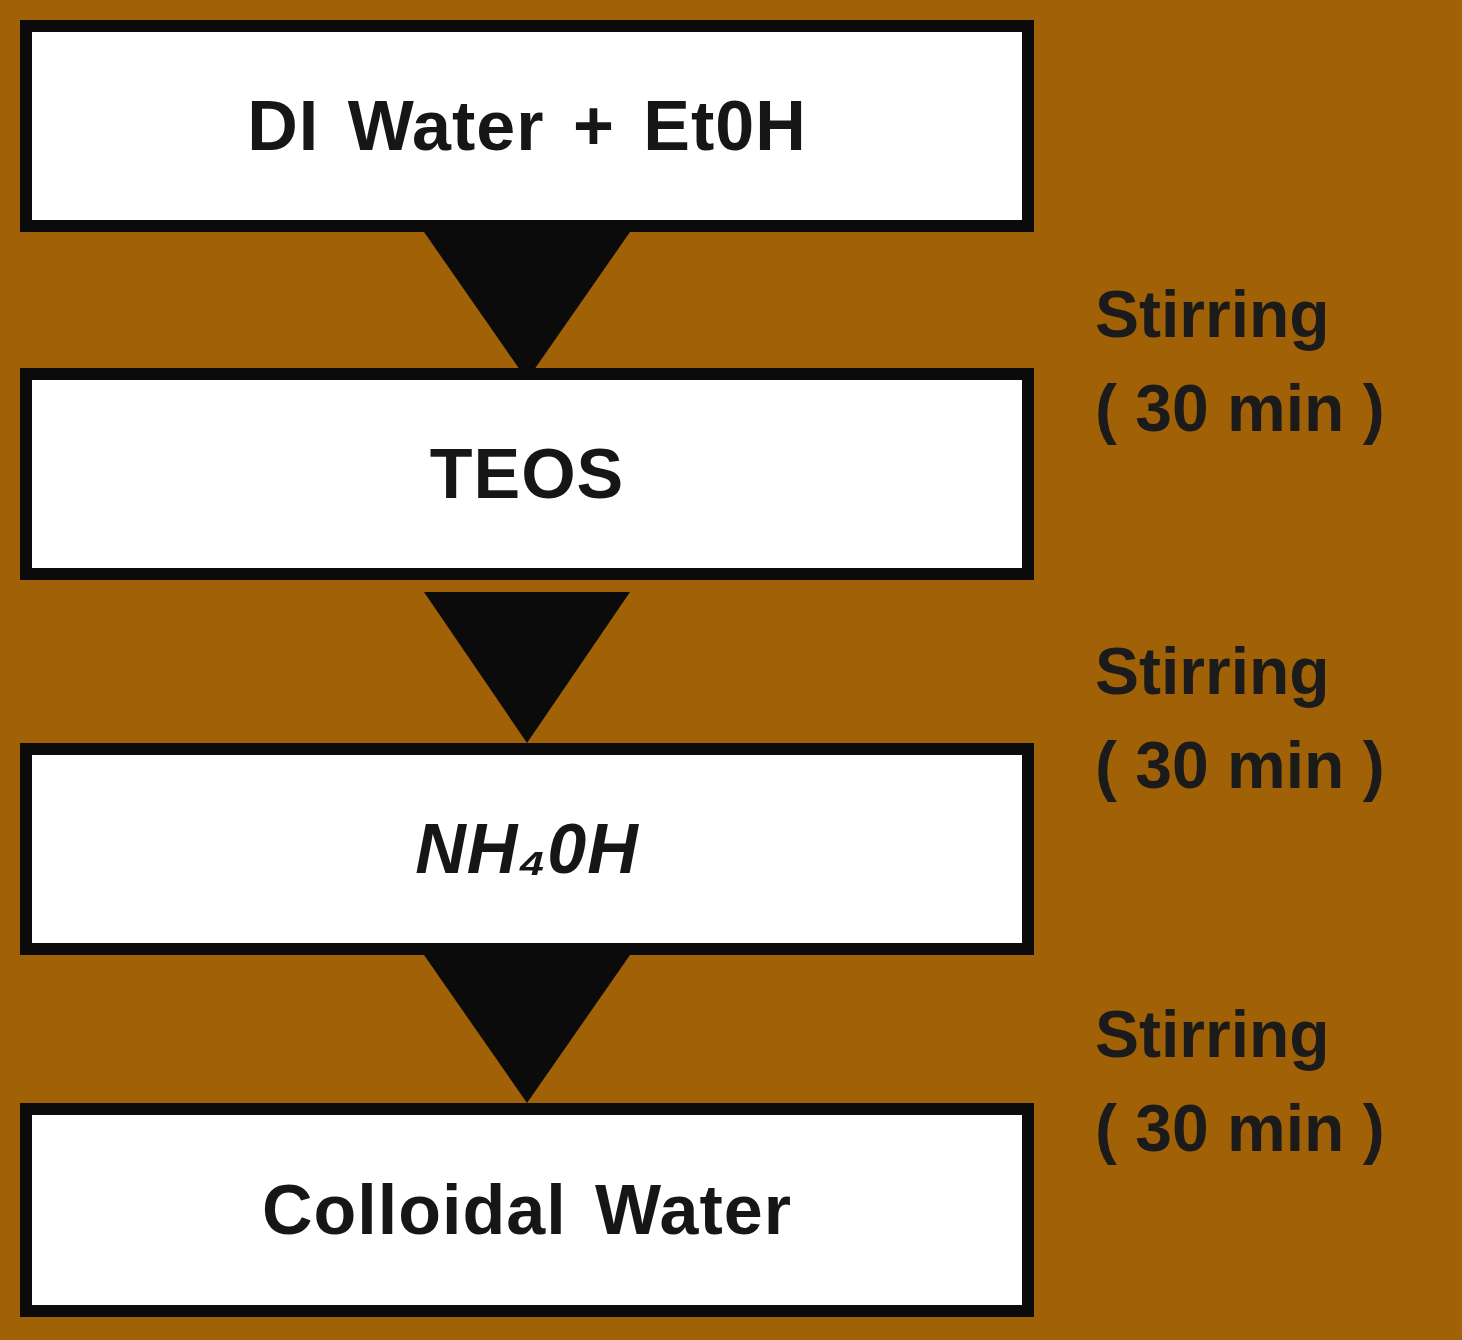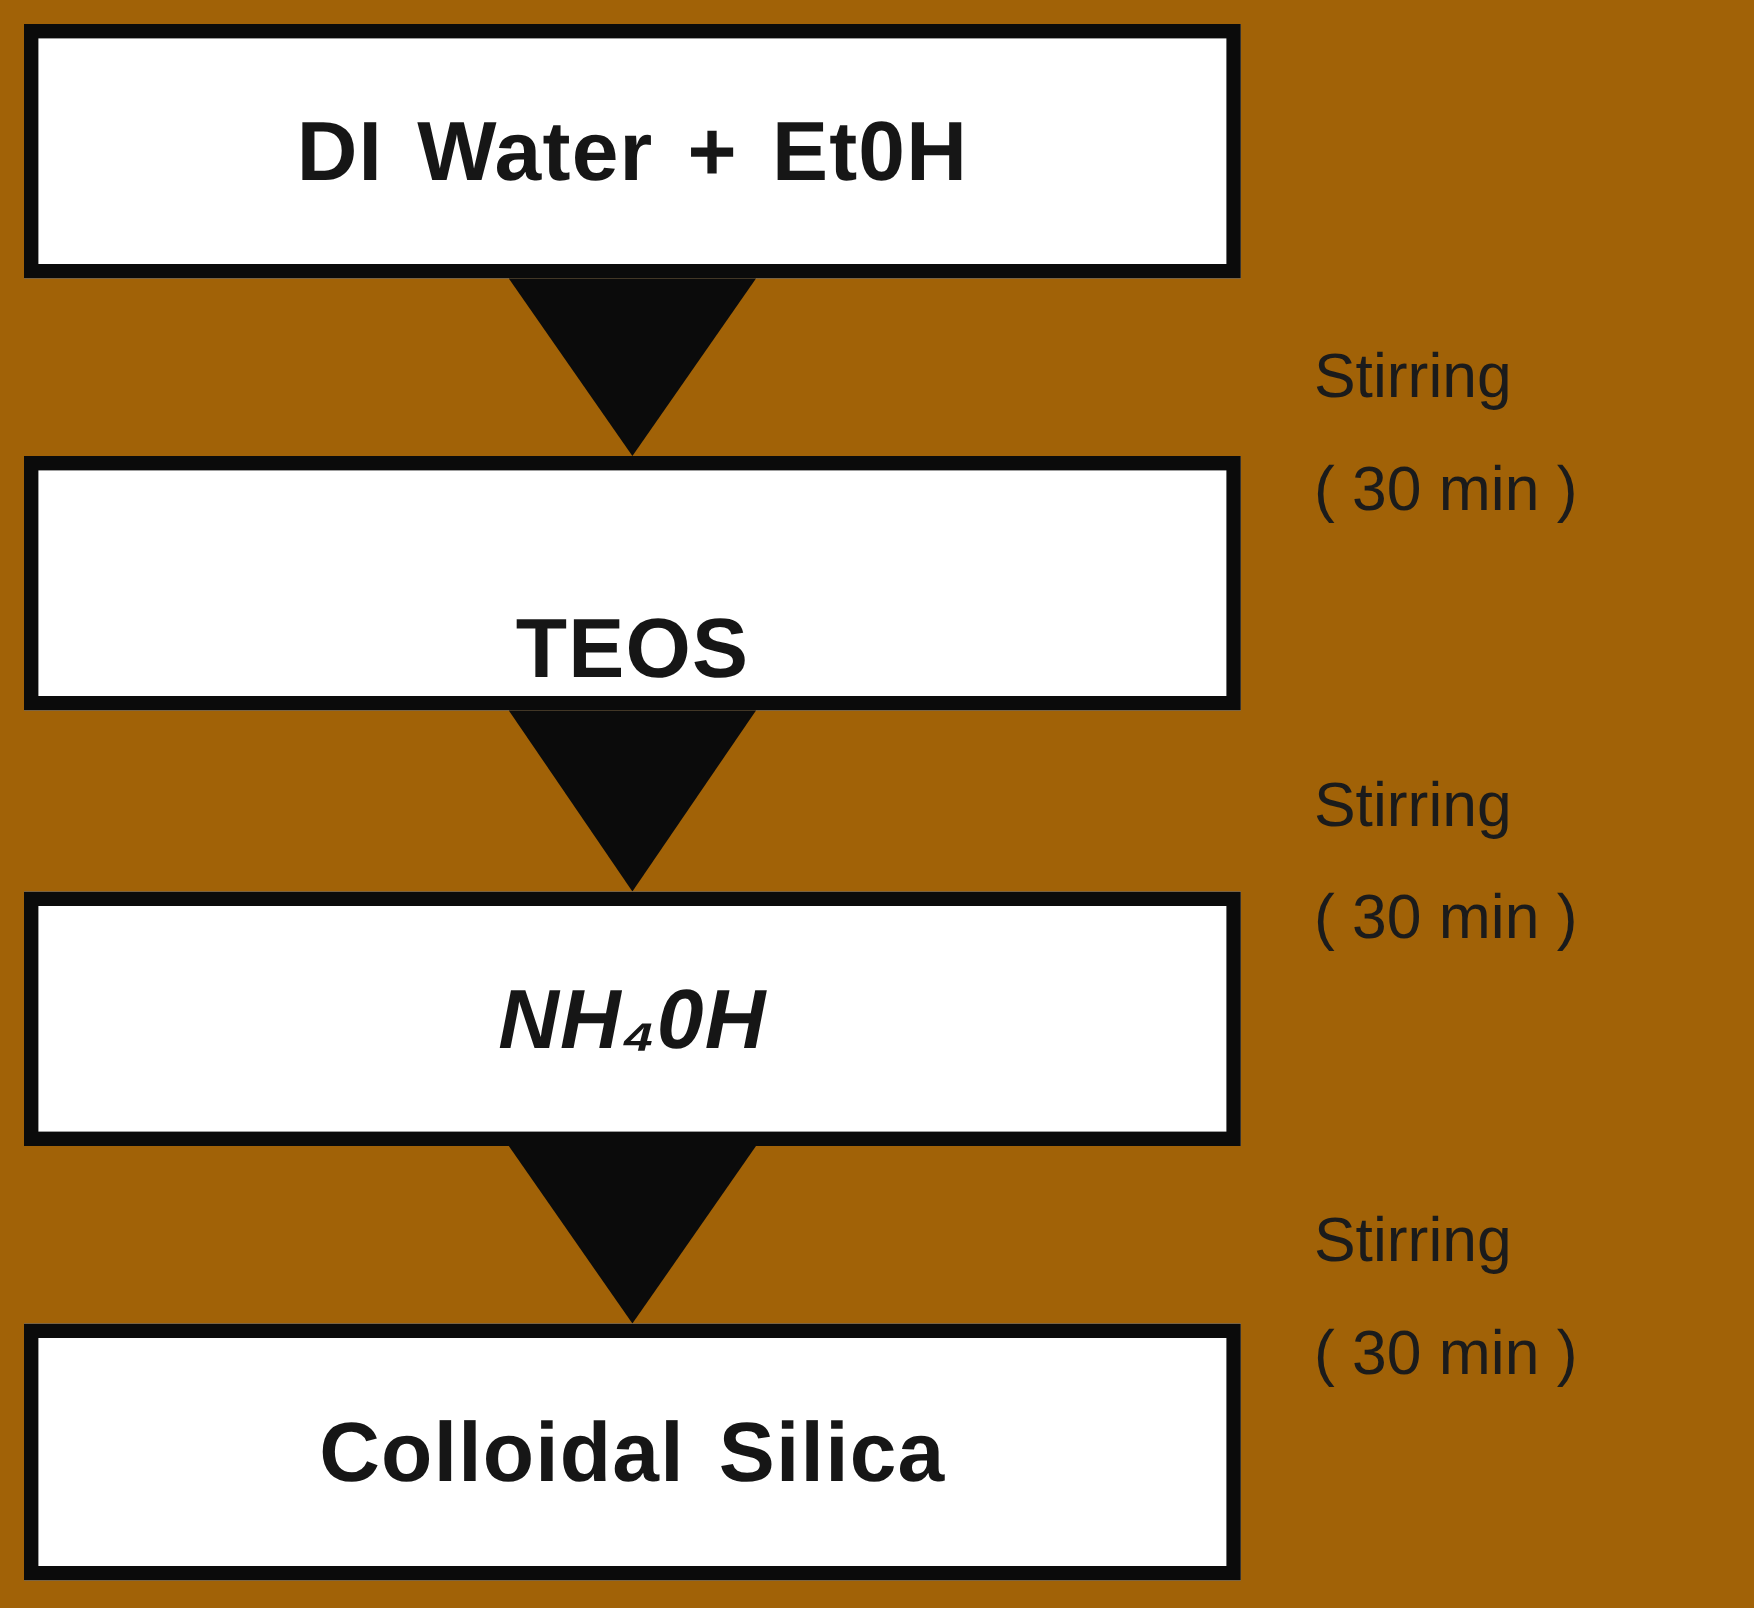--- a/index.html
+++ b/index.html
@@ -29,42 +29,42 @@
   }
   .flow-box-label {
     font-size: 70px;
     font-weight: bold;
     color: #161616;
     letter-spacing: 1px;
     white-space: nowrap;
     word-spacing: 8px;
   }
   .box-1 { top: 20px; }
-  .box-2 { top: 380px; align-items: flex-end; }
+  .box-2 { top: 368px; }
   .box-3 { top: 743px; font-style: italic; }
   .box-4 { top: 1103px; height: 214px; }
 
   .down-arrow {
     position: absolute;
     left: 424px;
     width: 0;
     height: 0;
     border-left: 103px solid transparent;
     border-right: 103px solid transparent;
   }
   .arrow-1 { top: 232px; border-top: 148px solid #0b0b0b; }
   .arrow-2 { top: 592px; border-top: 151px solid #0b0b0b; }
   .arrow-3 { top: 955px; border-top: 148px solid #0b0b0b; }
 
   .annotation {
     position: absolute;
     left: 1095px;
     width: 367px;
-    font-size: 52px;
-    font-weight: normal;
+    font-size: 66px;
+    font-weight: bold;
     line-height: 94px;
     color: #1b1b1b;
     white-space: nowrap;
   }
   .ann-1 { top: 267px; }
   .ann-2 { top: 624px; }
   .ann-3 { top: 987px; }
 </style>
 </head>
 <body>
@@ -98,16 +98,16 @@
   </div>
 
   <div class="down-arrow arrow-3"></div>
 
   <div class="annotation ann-3">
     <div>Stirring</div>
     <div>( 30 min )</div>
   </div>
 
   <div class="flow-box box-4">
-    <span class="flow-box-label">Colloidal Silica</span>
+    <span class="flow-box-label">Colloidal Water</span>
   </div>
 
 </div>
 
 </body></html>

